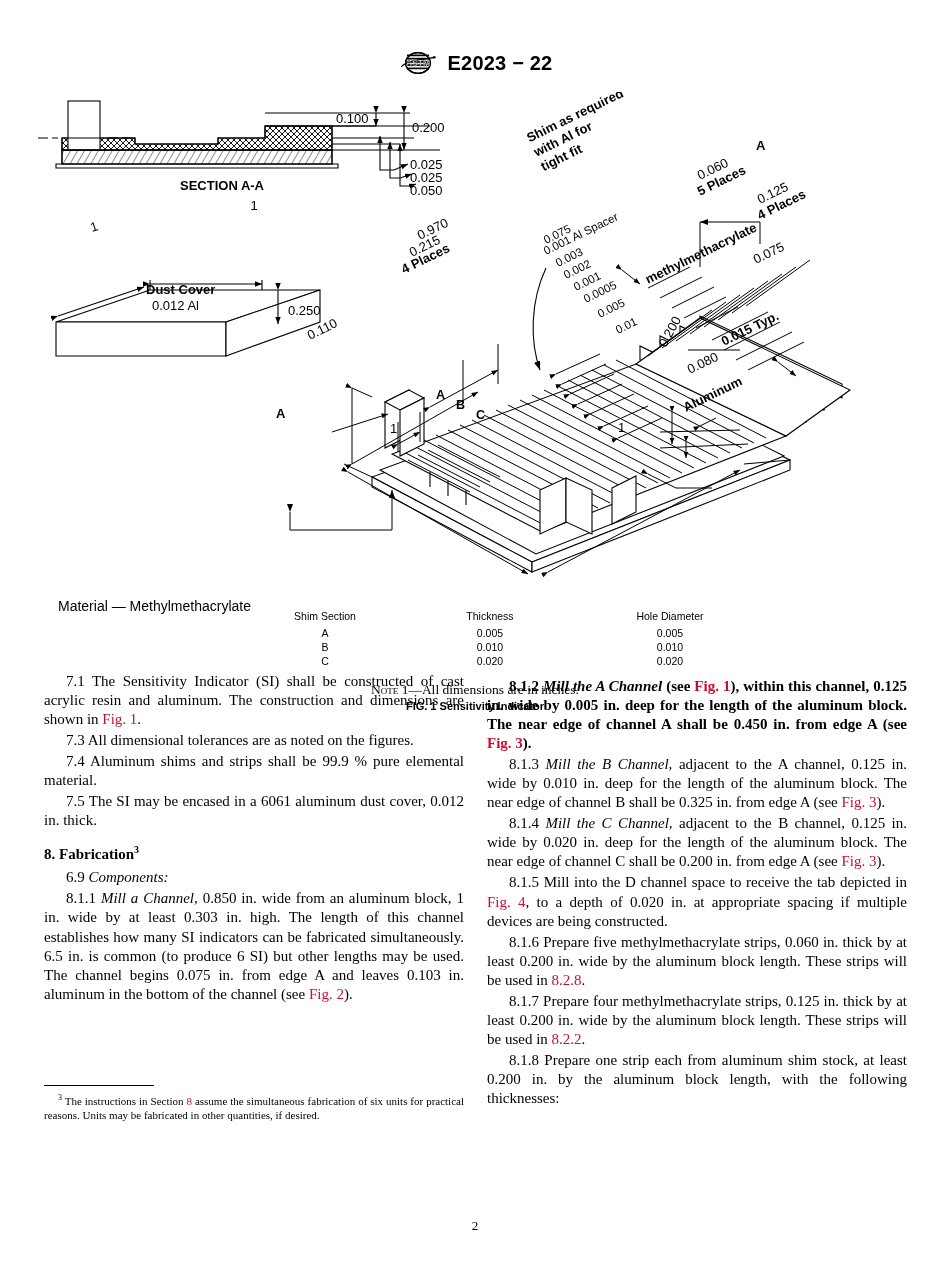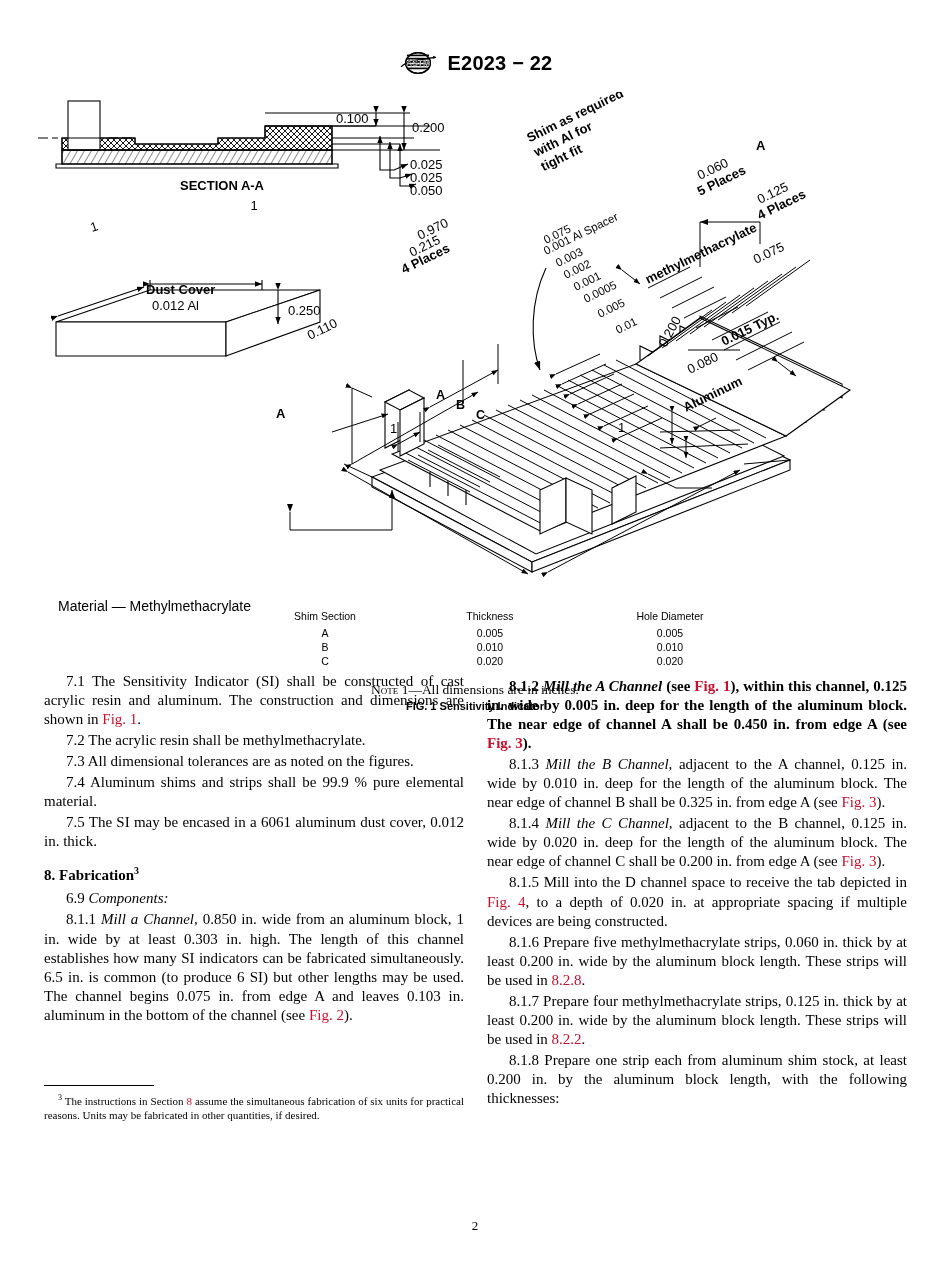--- a/index.html
+++ b/index.html
@@ -409,21 +409,20 @@
     </div>
     <div class="fig-cap fig-title">FIG. 1 Sensitivity Indicator</div>
   </div>
 
   <div class="cols">
 
     <div class="col col-left">
 
       <p class="para"><span>7.1  The Sensitivity Indicator (SI) shall be constructed of cast acrylic resin and aluminum. The construction and dimensions are shown in </span><span class="ref">Fig. 1</span><span>.</span></p>
 
-      <p class="para">7.2  The acrylic resin shall be methylmethacrylate.</p>
       <p class="para">7.3  All dimensional tolerances are as noted on the figures.</p>
       <p class="para">7.4  Aluminum shims and strips shall be 99.9 % pure elemental material.</p>
       <p class="para">7.5  The SI may be encased in a 6061 aluminum dust cover, 0.012 in. thick.</p>
 
       <h2 class="sec-head" style="margin-top:14px;"><span>8.  Fabrication</span><span class="sup">3</span></h2>
 
       <p class="para"><span>6.9  </span><span class="ital">Components:</span></p>
 
       <p class="para"><span>8.1.1  </span><span class="ital">Mill a Channel,</span><span> 0.850 in. wide from an aluminum block, 1 in. wide by at least 0.303 in. high. The length of this channel establishes how many SI indicators can be fabricated simultaneously. 6.5 in. is common (to produce 6 SI) but other lengths may be used. The channel begins 0.075 in. from edge A and leaves 0.103 in. aluminum in the bottom of the channel (see </span><span class="ref">Fig. 2</span><span>).</span></p>
     </div>

